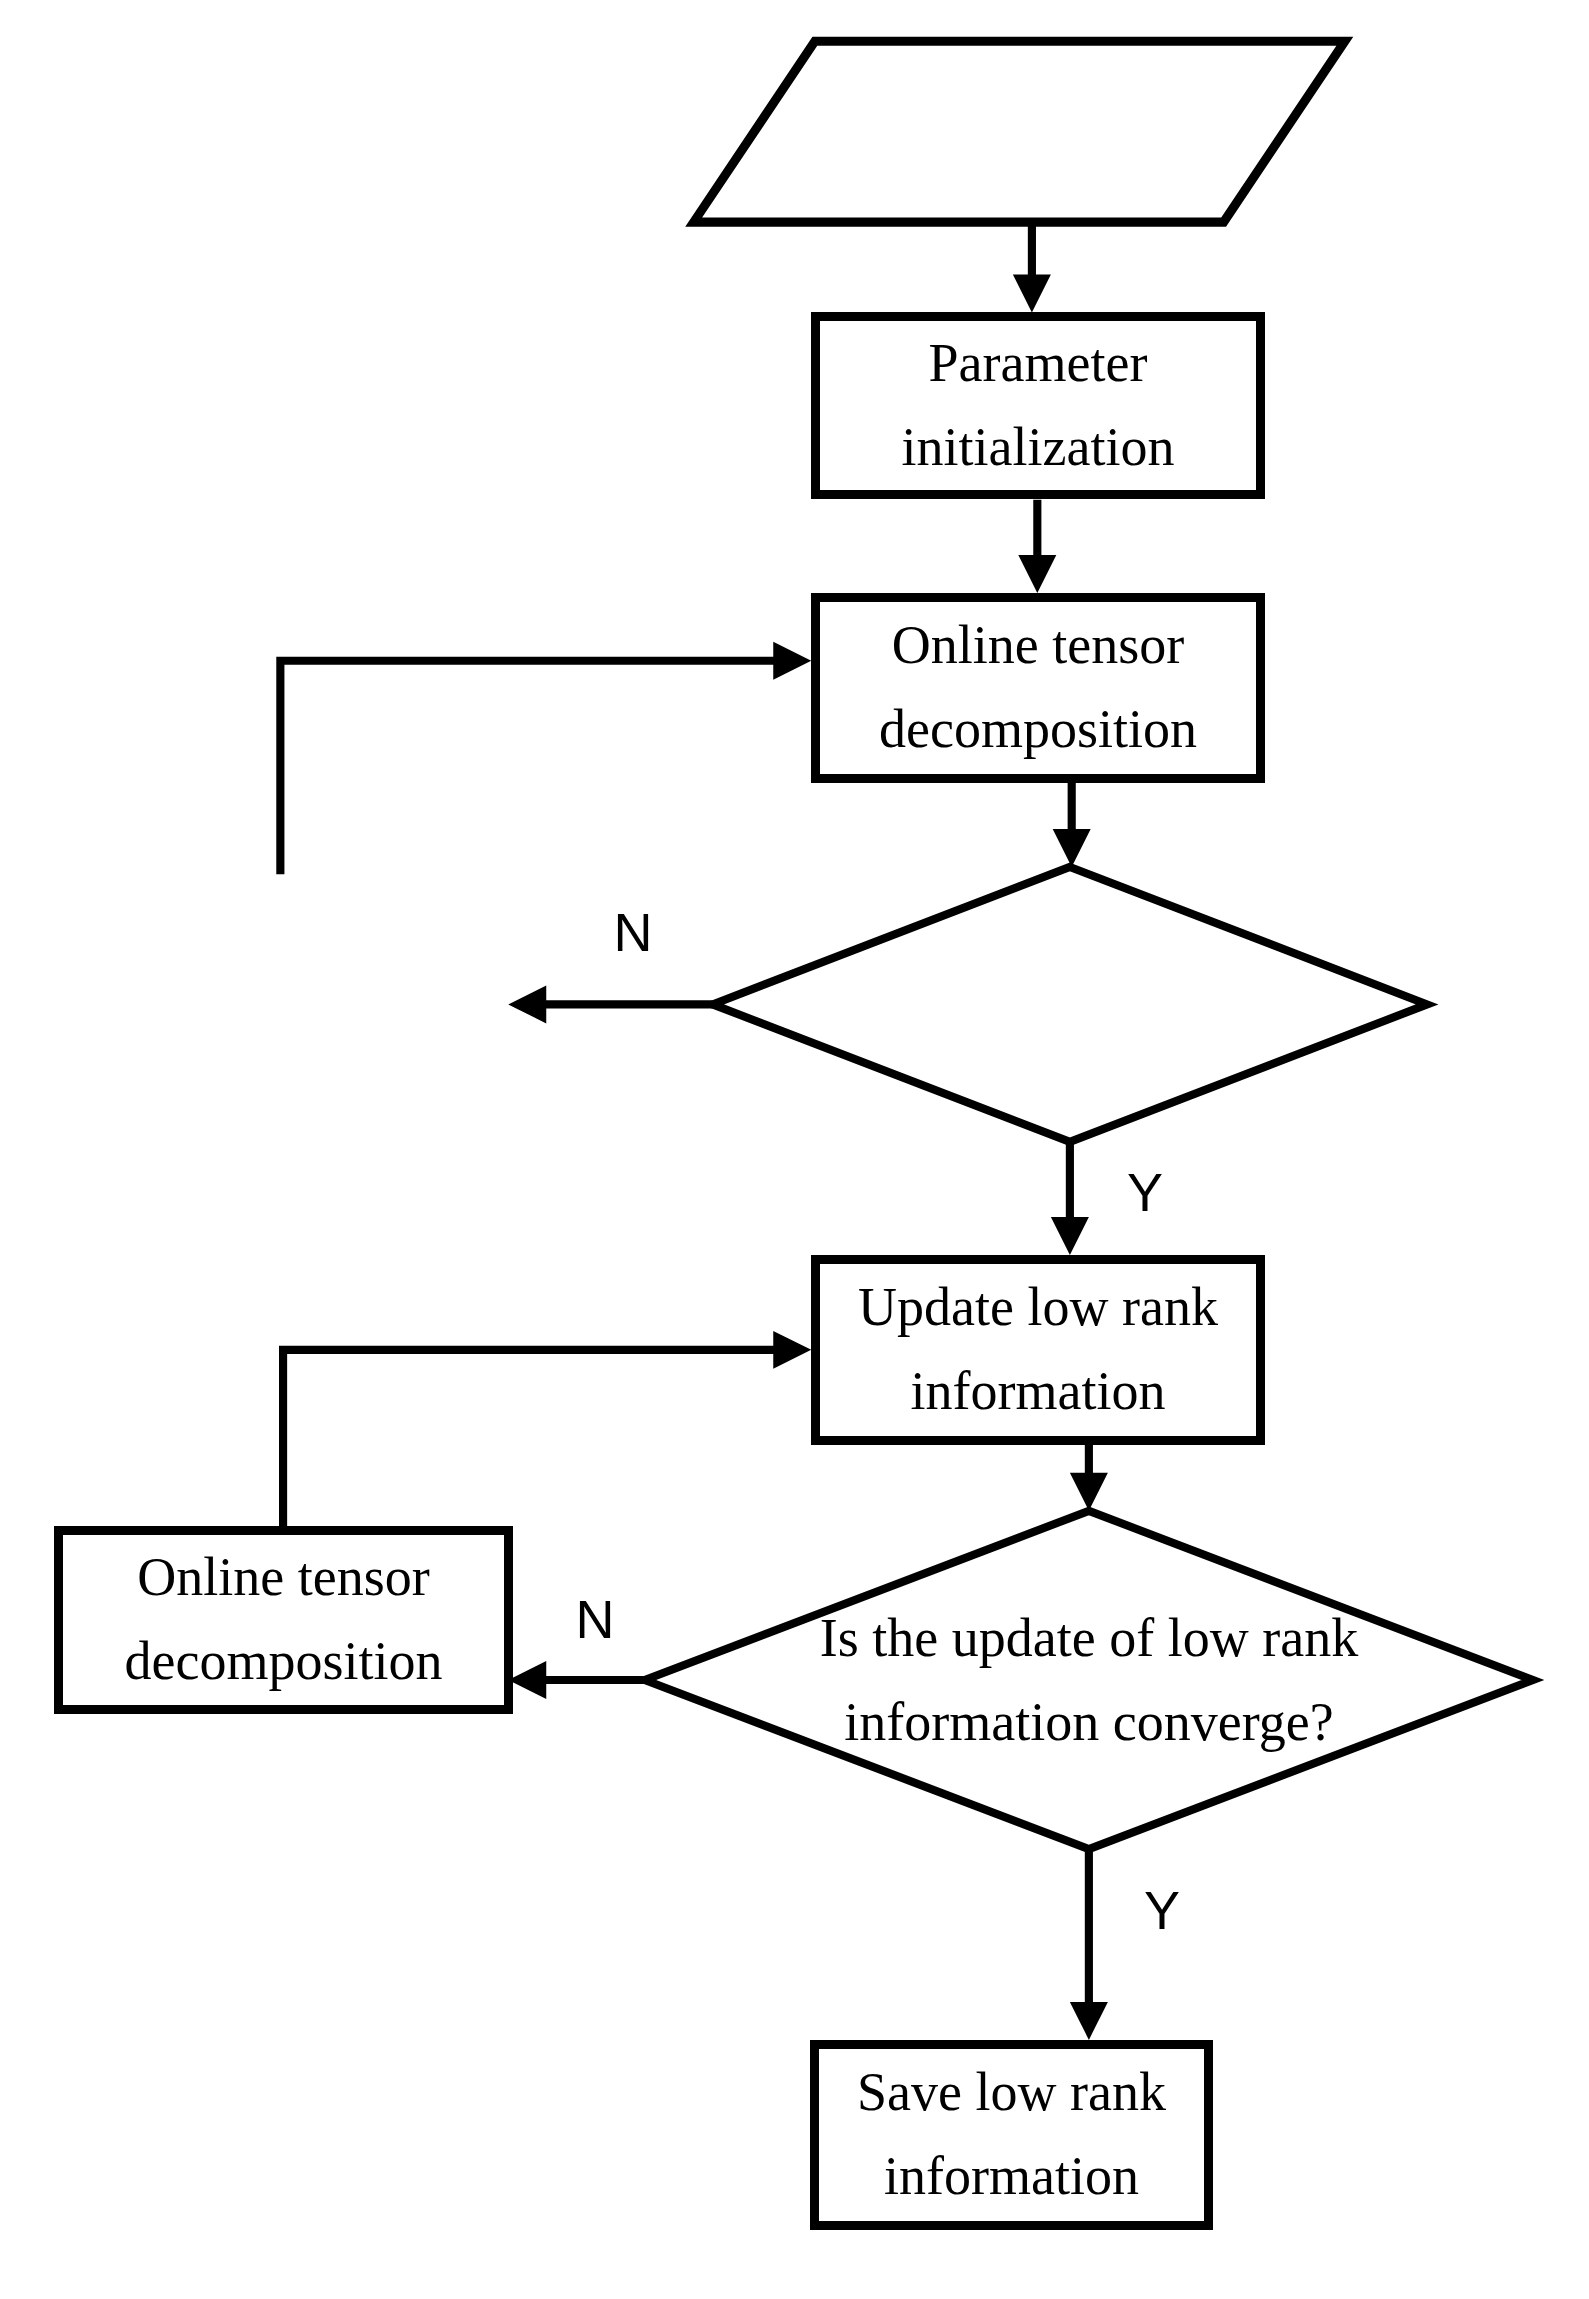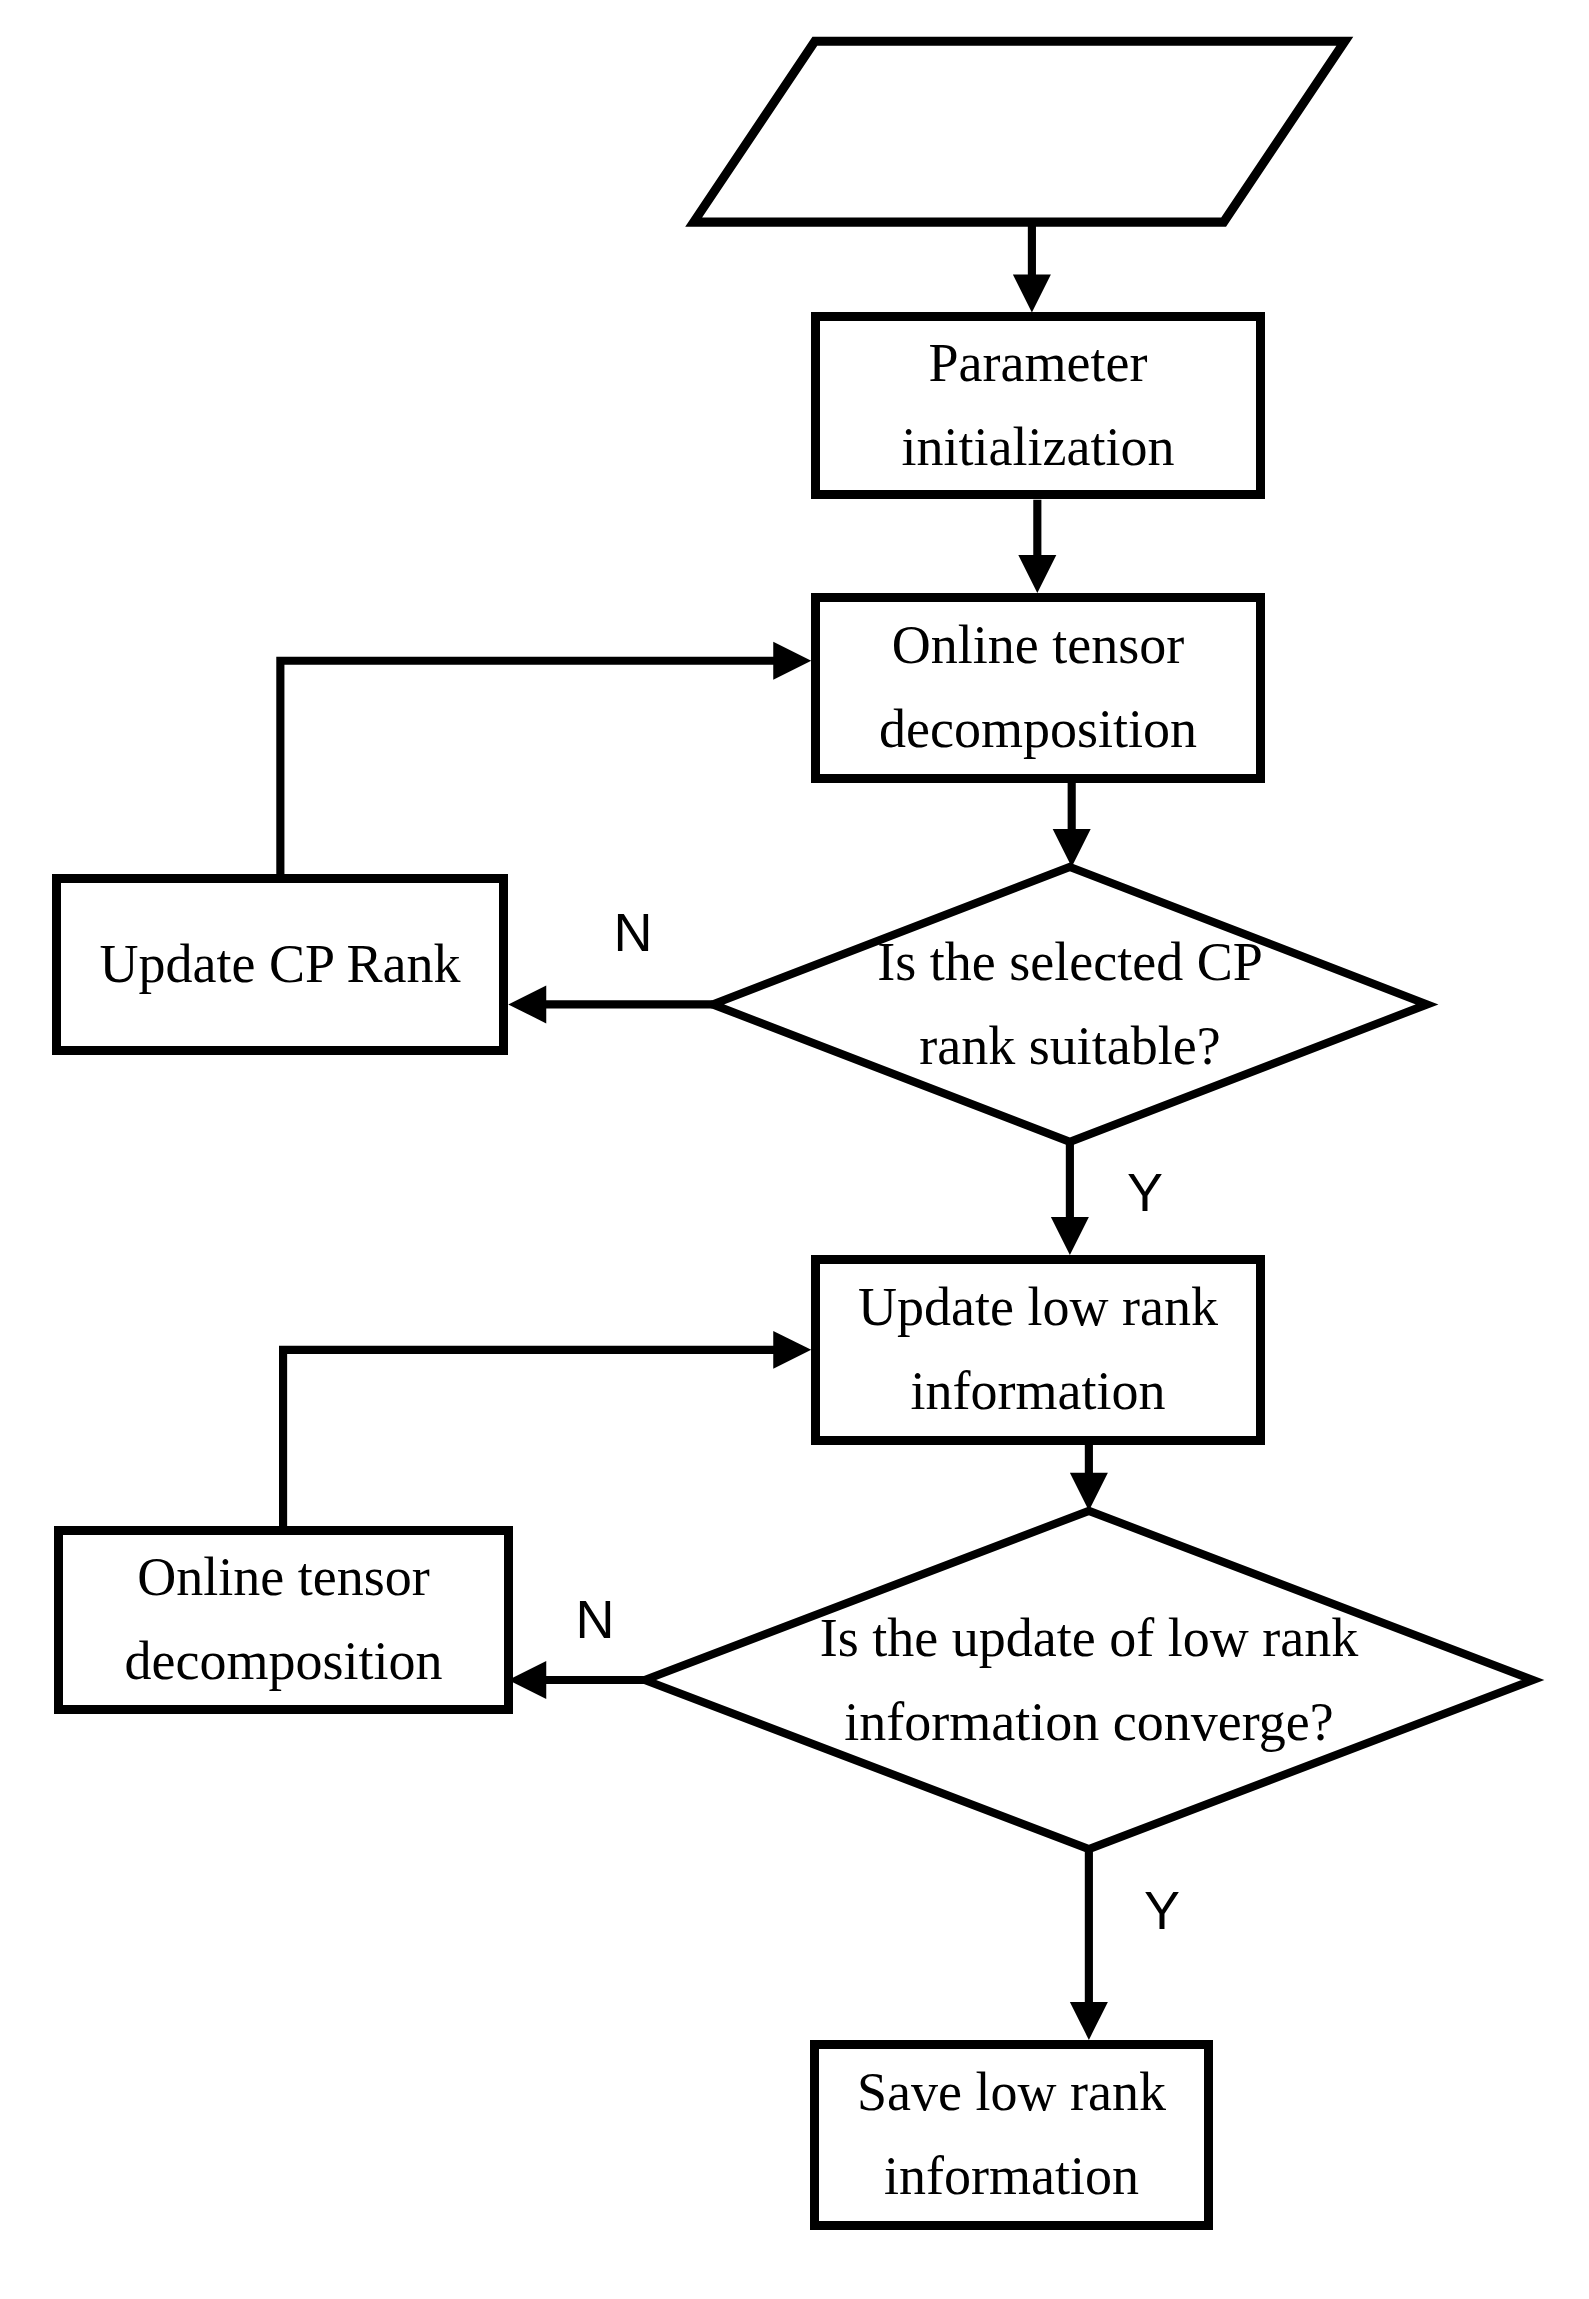--- a/index.html
+++ b/index.html
@@ -120,24 +120,21 @@
     </g>
   </svg>
 
 
   <div class="node-box" style="left:811px; top:312px; width:454px; height:187px;">Parameter
 initialization</div>
 
   <div class="node-box" style="left:811px; top:593px; width:454px; height:190px;">Online tensor
 decomposition</div>
 
-  <div class="float-label" style="left:708px; top:912px; width:724px; height:185px;">Is the selected CP
-rank suitable?</div>
 
-  <div class="node-box" style="left:52px; top:874px; width:456px; height:181px;">Update CP Rank</div>
 
   <div class="node-box" style="left:811px; top:1255px; width:454px; height:190px;">Update low rank
 information</div>
 
   <div class="float-label" style="left:682px; top:1588px; width:814px; height:185px;">Is the update of low rank
 information converge?</div>
 
   <div class="node-box" style="left:54px; top:1526px; width:459px; height:188px;">Online tensor
 decomposition</div>
 

